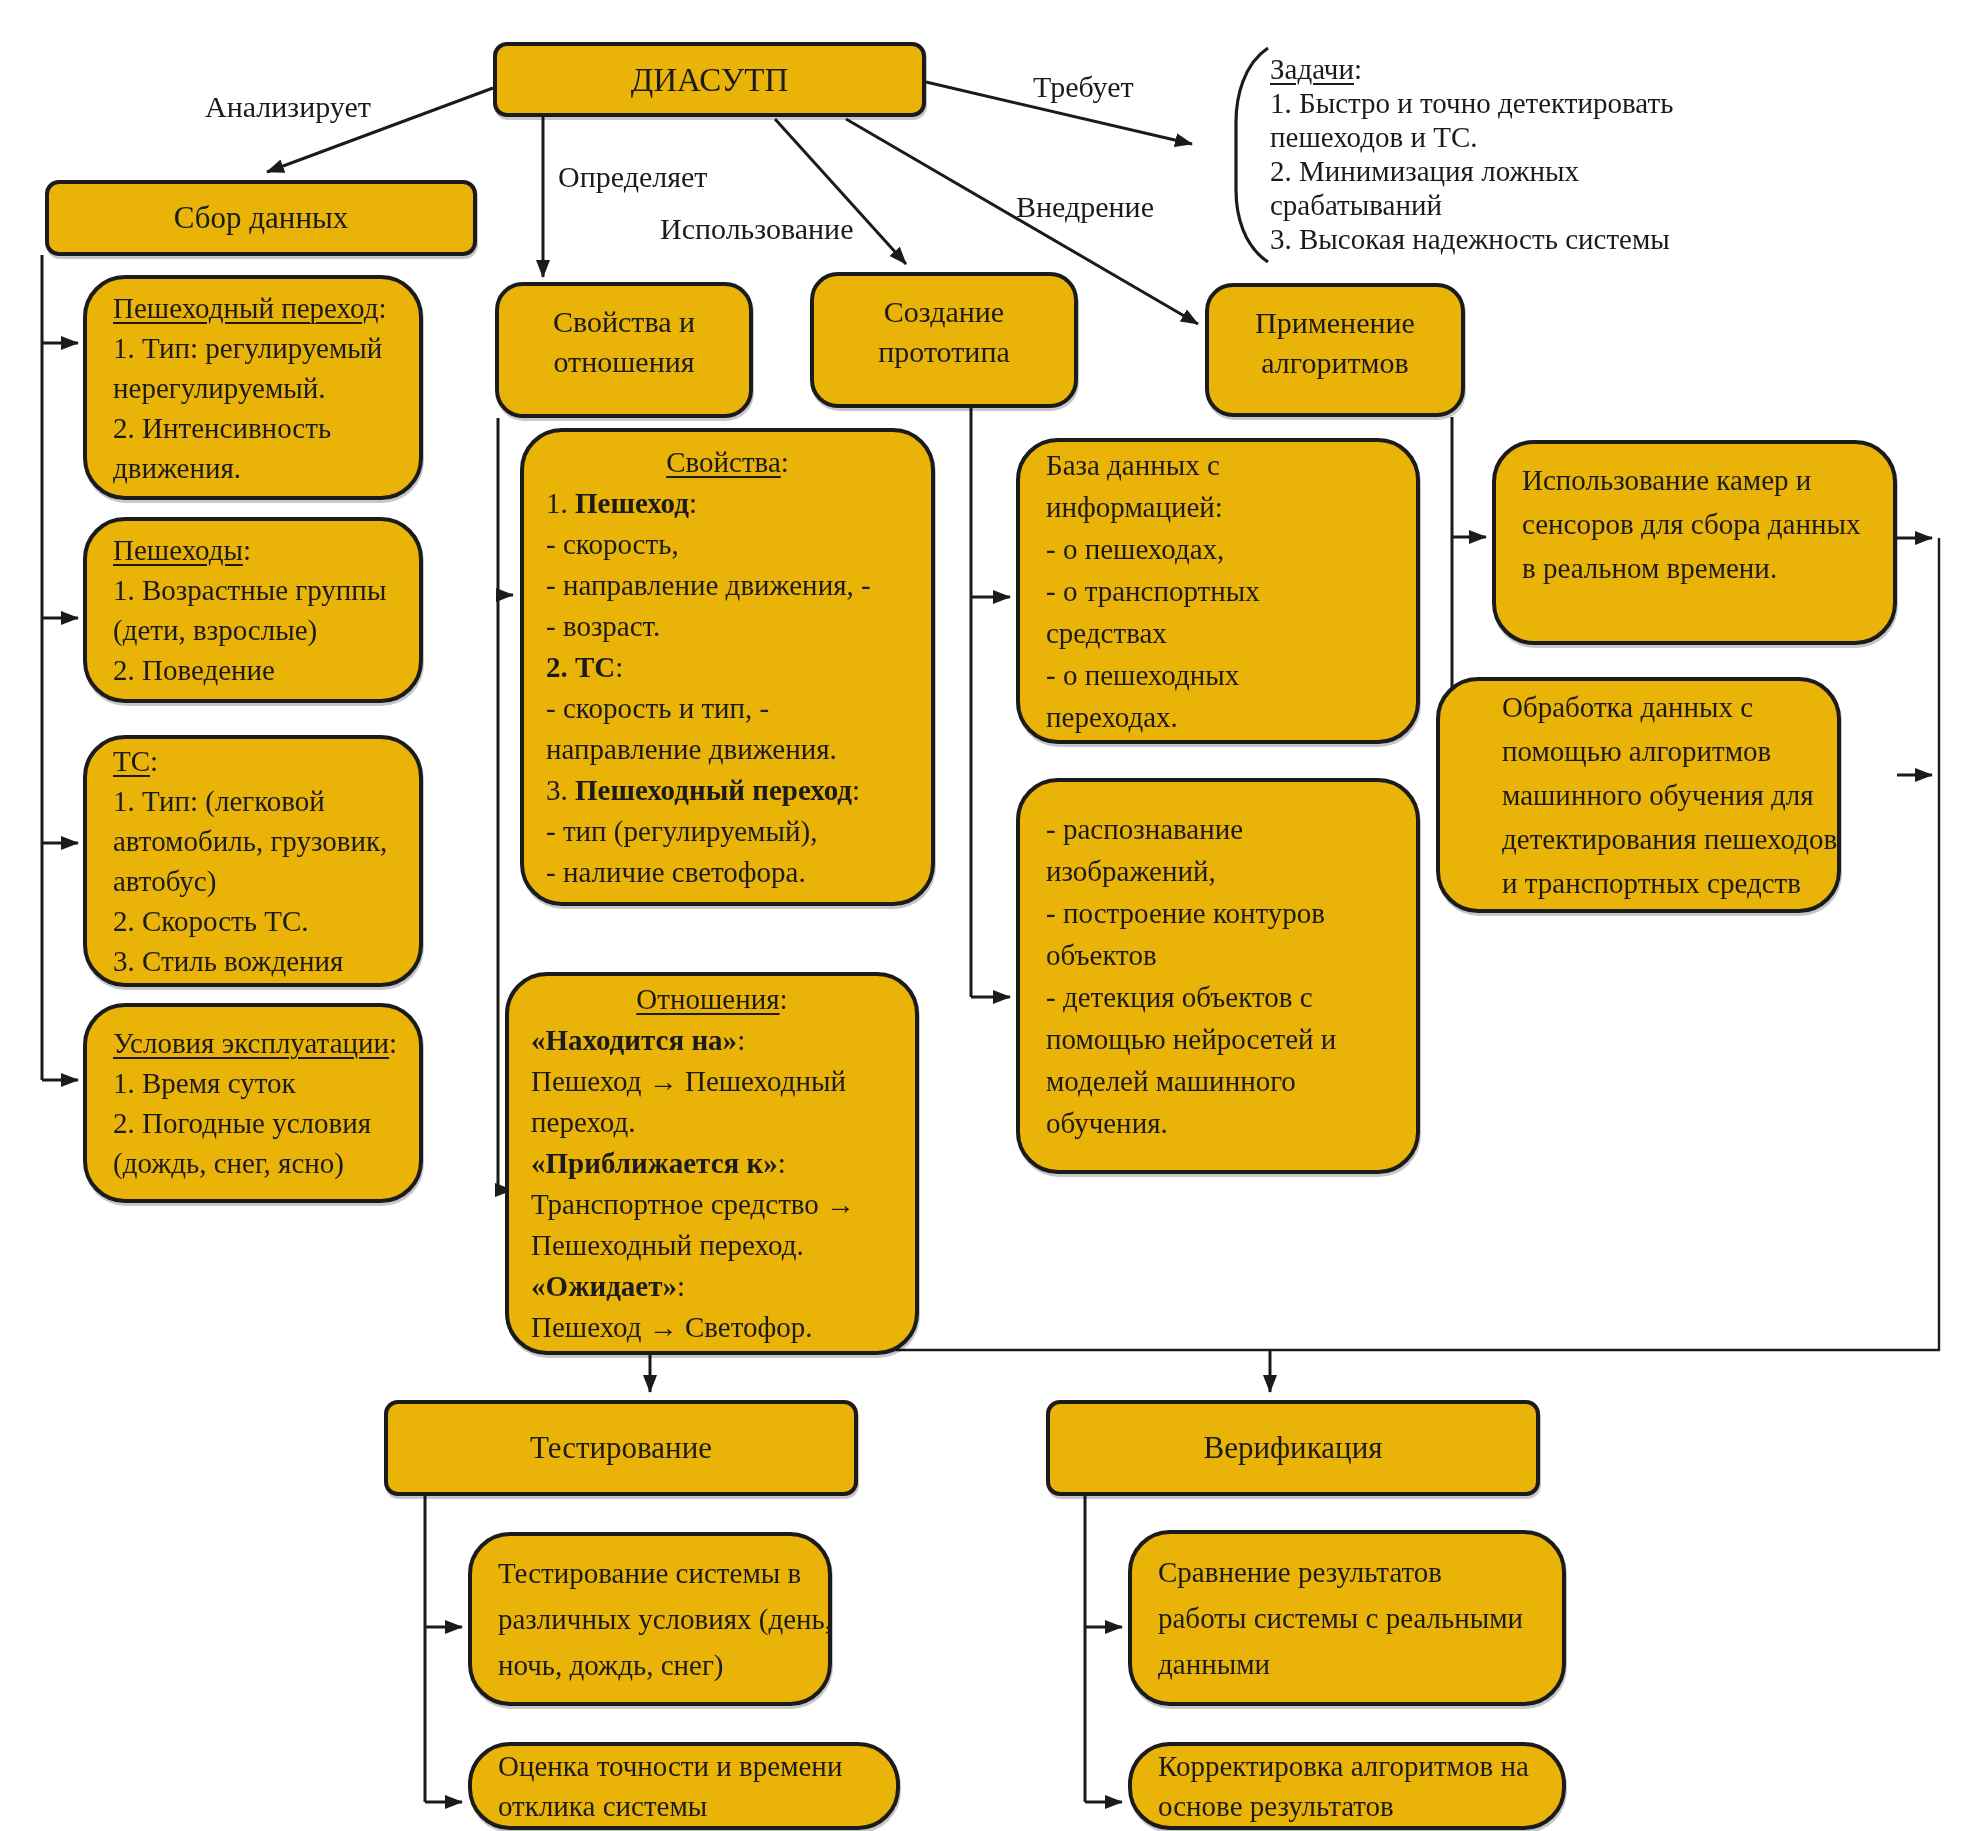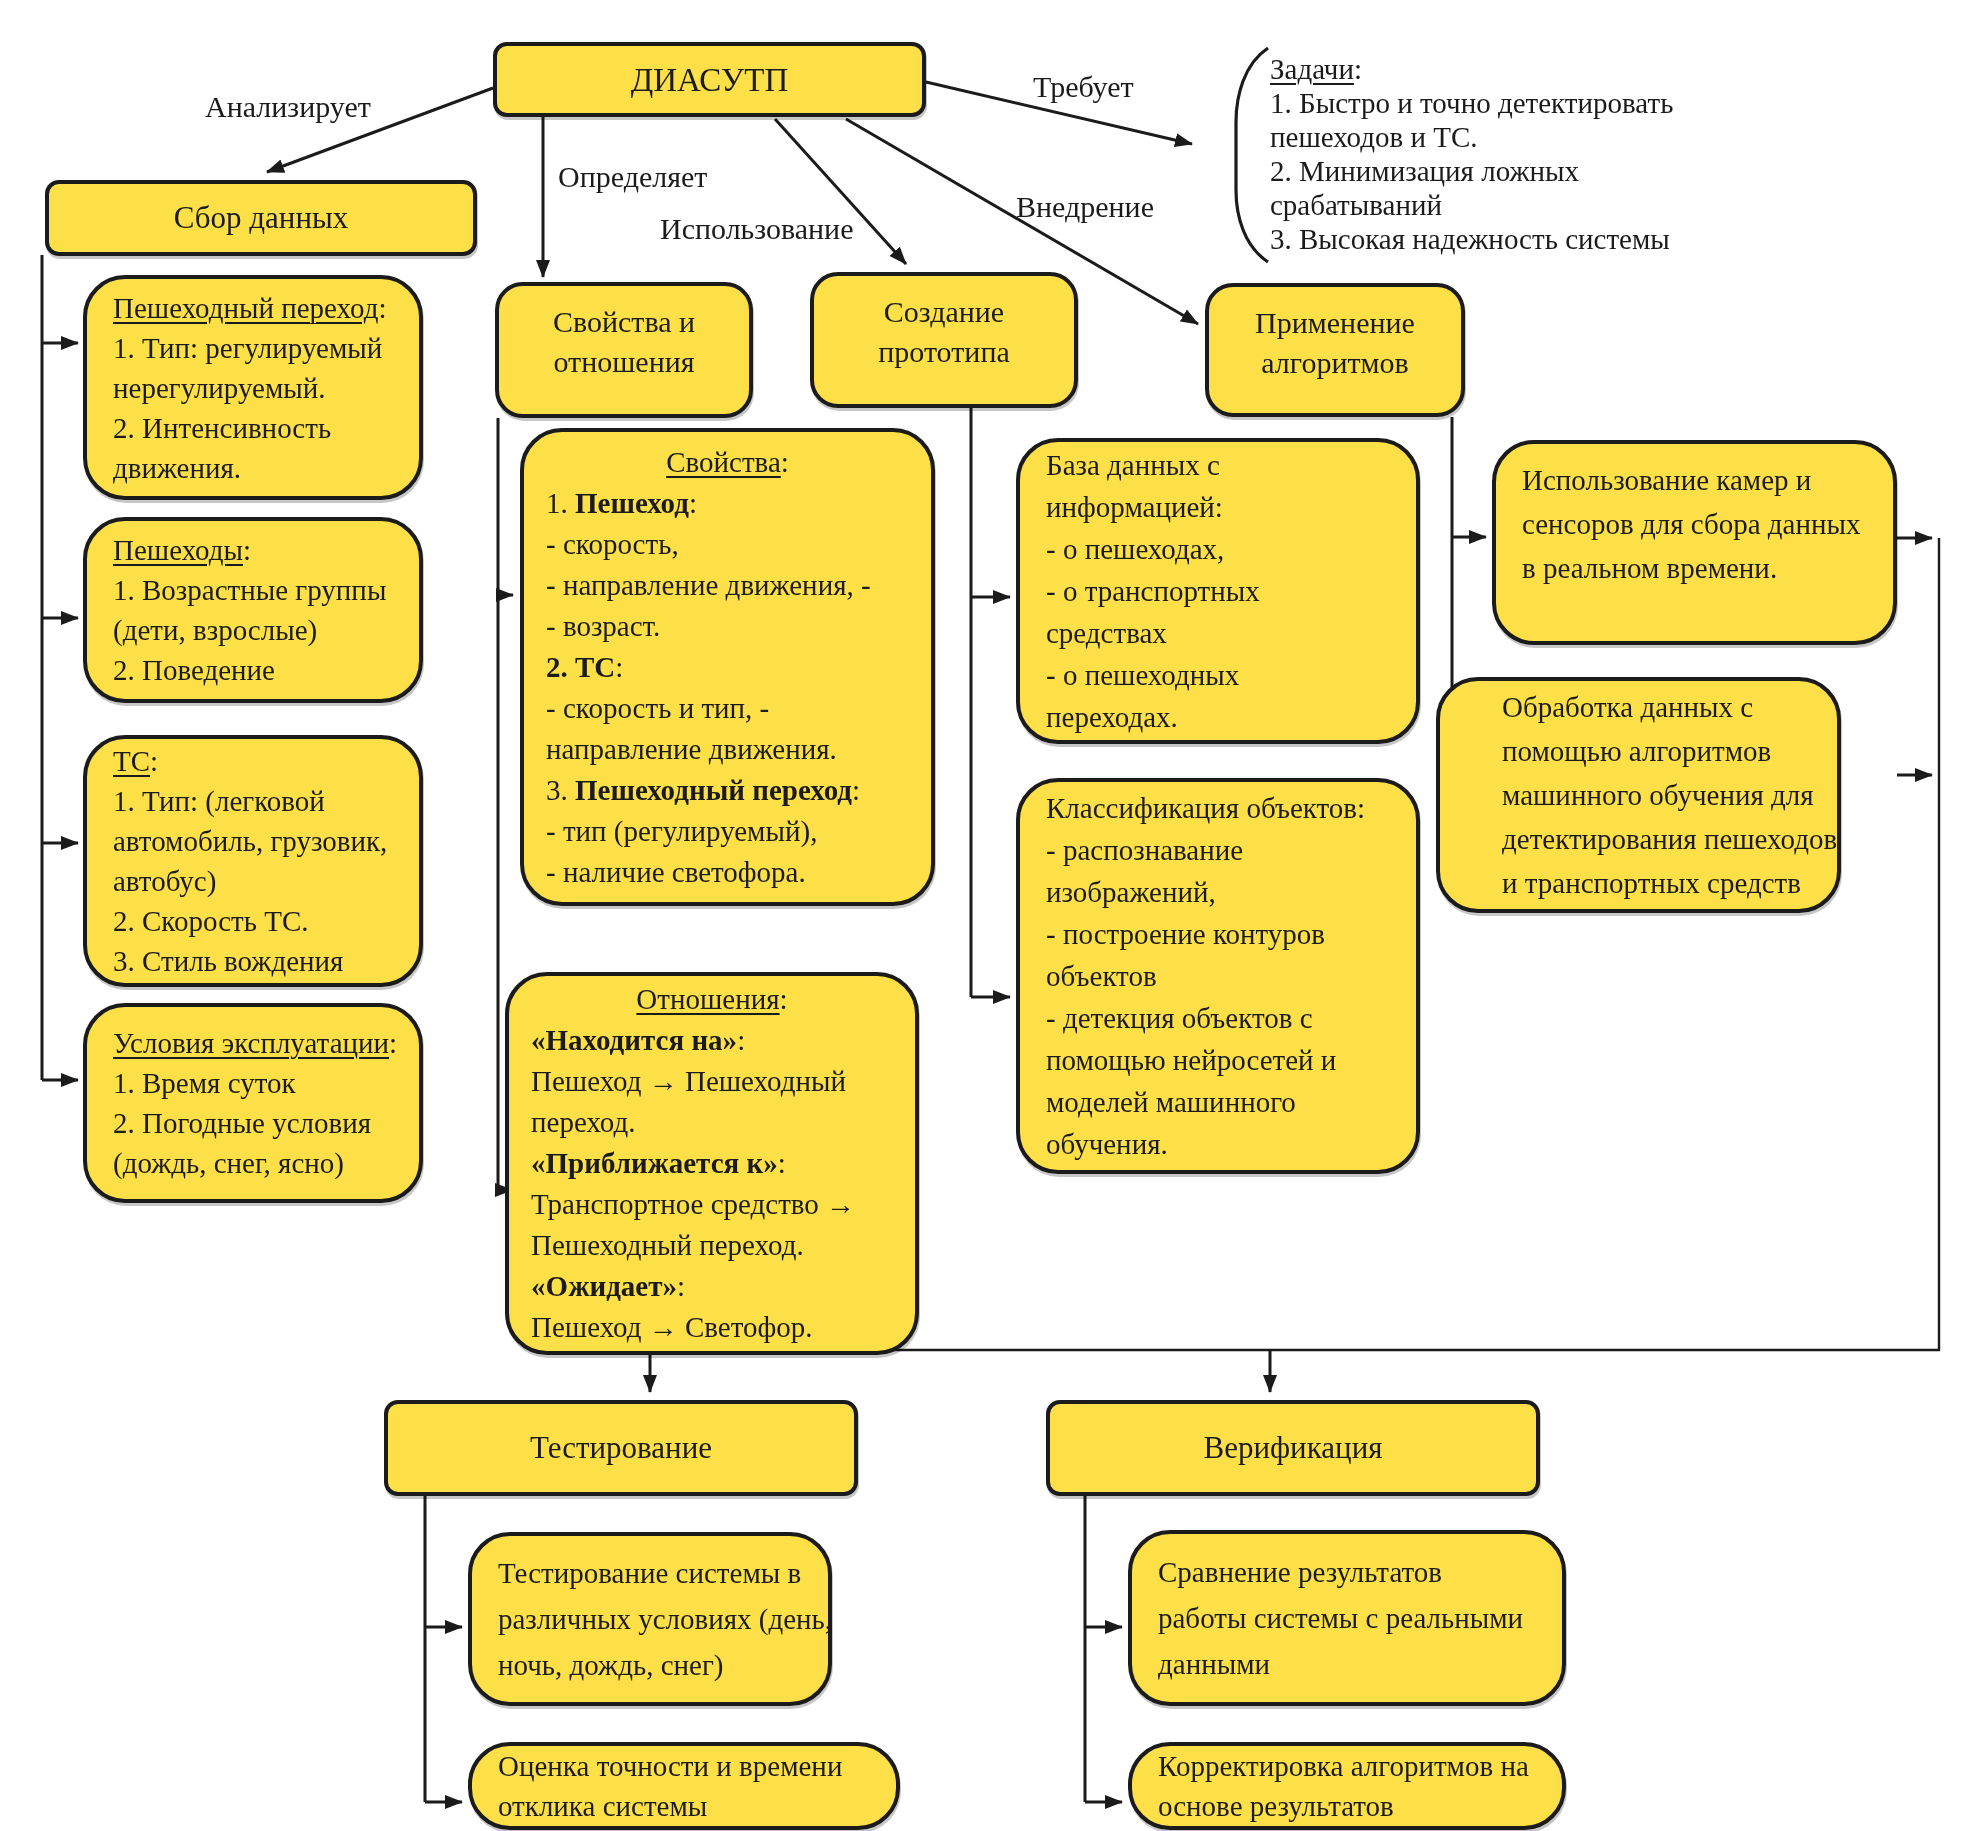--- a/index.html
+++ b/index.html
@@ -2,21 +2,21 @@
 <html><head>
 <meta charset="utf-8">
 <style>
   html,body{margin:0;padding:0;background:#ffffff;}
   .canvas{
     position:relative;width:1981px;height:1831px;background:#ffffff;
     font-family:"Liberation Serif","DejaVu Serif",serif;color:#1b1b1b;overflow:hidden;
   }
   svg.wires{position:absolute;left:0;top:0;z-index:0;}
   .box{
-    position:absolute;box-sizing:border-box;background:#fde047;
+    position:absolute;box-sizing:border-box;background:#eab308;
     border:4px solid #1b1b1b;z-index:1;
     display:flex;flex-direction:column;justify-content:center;
     box-shadow:1px 3px 0 rgba(0,0,0,0.22);
     font-size:29px;
   }
   .hdr{border-radius:14px;align-items:center;font-size:31px;justify-content:center;}
   .col{border-radius:28px;justify-content:flex-start;padding-top:16px;align-items:center;font-size:30px;}
   .rnd{border-radius:42px;}
   .ln{white-space:nowrap;line-height:40px;padding-left:26px;}
   .col .ln,.hdr .ln{padding-left:0;line-height:40px;}
@@ -214,21 +214,20 @@
     <div class="ln">База данных с</div>
     <div class="ln">информацией:</div>
     <div class="ln">- о пешеходах,</div>
     <div class="ln">- о транспортных</div>
     <div class="ln">средствах</div>
     <div class="ln">- о пешеходных</div>
     <div class="ln">переходах.</div>
   </div>
 
   <div class="box rnd" id="classification">
-    <div class="ln">Классификация объектов:</div>
     <div class="ln">- распознавание</div>
     <div class="ln">изображений,</div>
     <div class="ln">- построение контуров</div>
     <div class="ln">объектов</div>
     <div class="ln">- детекция объектов с</div>
     <div class="ln">помощью нейросетей и</div>
     <div class="ln">моделей машинного</div>
     <div class="ln">обучения.</div>
   </div>
 

